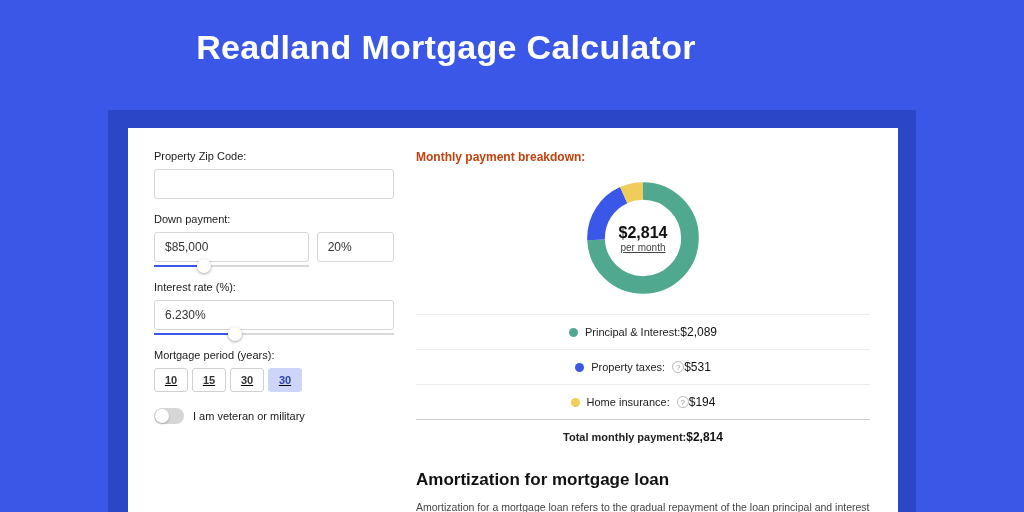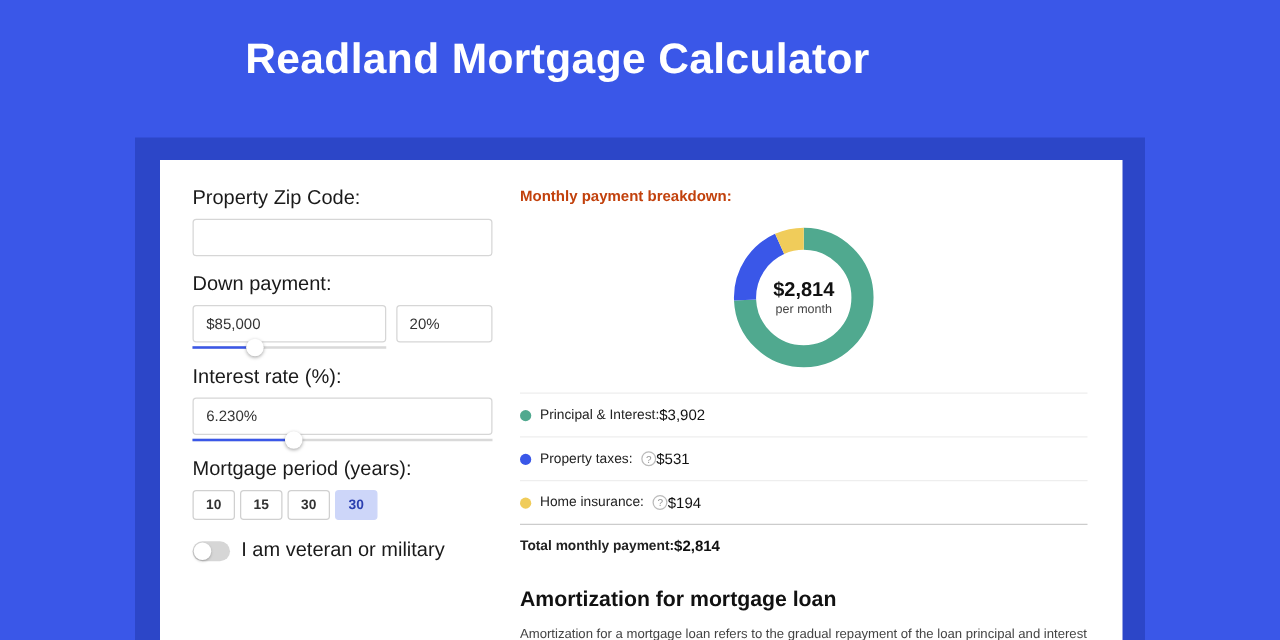--- a/index.html
+++ b/index.html
@@ -42,21 +42,21 @@
   }
   .left {
     width: 280px;
     padding: 22px 14px 0 26px;
   }
   .right {
     flex: 1;
     padding: 22px 28px 0 8px;
   }
   .lbl {
-    font-size: 16px;
+    font-size: 11px;
     color: #1a1a1a;
     margin-bottom: 7px;
   }
   .input {
     border: 1px solid #d6d6d6;
     background: #fff;
     height: 30px;
     width: 100%;
     border-radius: 3px;
     font-size: 12px;
@@ -81,21 +81,21 @@
     position: absolute;
     top: -6px;
     width: 14px; height: 14px;
     border-radius: 50%;
     background: #fff;
     box-shadow: 0 1px 3px rgba(0,0,0,0.35);
   }
   .row2 { display: flex; gap: 8px; }
   .row2 .inputwrap:first-child { flex: 1.4; }
   .row2 .inputwrap:last-child { flex: 0.7; }
-  .periods { display: flex; gap: 4px; }
+  .periods { display: flex; gap: 4px; text-decoration: underline; }
   .period-btn {
     border: 1px solid #d0d0d0;
     background: #fff;
     font-size: 11px;
     font-weight: 600;
     width: 34px; height: 24px;
     border-radius: 3px;
     display: flex; align-items: center; justify-content: center;
     color: #333;
     cursor: pointer;
@@ -122,23 +122,23 @@
   }
   .donut {
     position: relative; width: 124px; height: 124px;
   }
   .donut svg { width: 124px; height: 124px; transform: rotate(-90deg); }
   .donut-center {
     position: absolute; inset: 0; display: flex; flex-direction: column;
     align-items: center; justify-content: center;
   }
   .donut-amount { font-size: 16px; font-weight: 800; color: #111; }
-  .donut-sub { font-size: 10px; color: #444; }
+  .donut-sub { font-size: 10px; color: #444; text-decoration: underline; }
   .line-row {
-    display: flex; align-items: center; justify-content: flex-start;
+    display: flex; align-items: center; justify-content: center;
     padding: 10px 0;
     border-top: 1px solid #eee;
     font-size: 11px;
     color: #222;
   }
   .line-row:first-of-type { border-top: none; }
   .line-left { display: flex; align-items: center; gap: 7px; }
   .dot { width: 9px; height: 9px; border-radius: 50%; }
   .dot.green { background: #50a98f; }
   .dot.blue { background: #3a57e8; }
@@ -229,21 +229,21 @@
             <div class="donut-sub">per month</div>
           </div>
         </div>
       </div>
 
       <div class="line-row">
         <div class="line-left">
           <span class="dot green"></span>
           <span>Principal &amp; Interest:</span>
         </div>
-        <div class="line-right">$3,902</div>
+        <div class="line-right">$2,089</div>
       </div>
 
       <div class="line-row">
         <div class="line-left">
           <span class="dot blue"></span>
           <span>Property taxes:</span>
           <span class="info-icon">?</span>
         </div>
         <div class="line-right">$531</div>
       </div>

